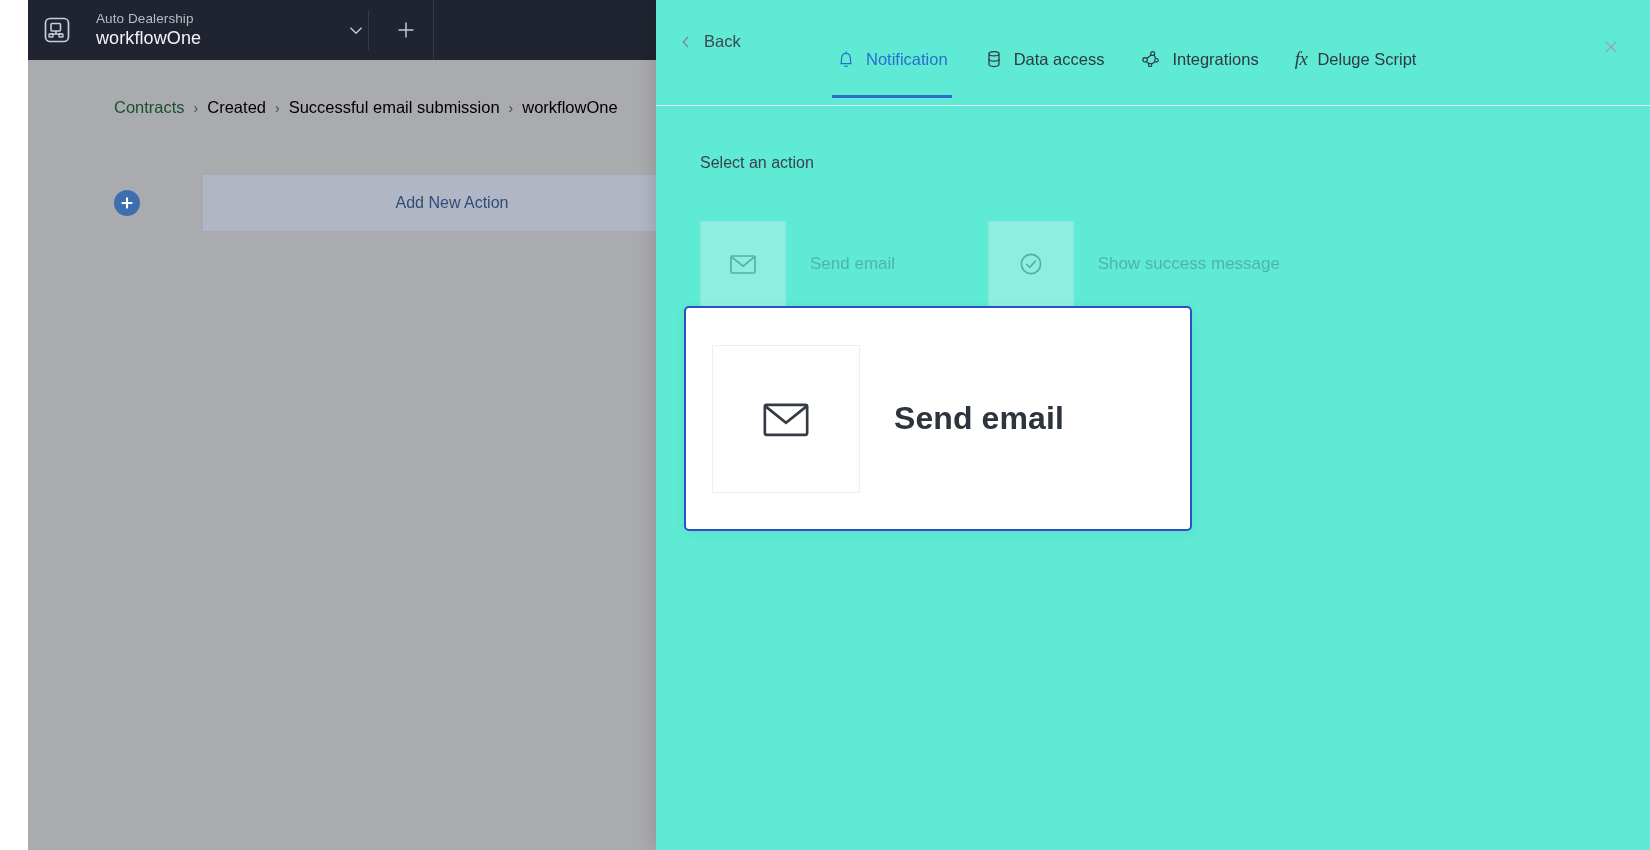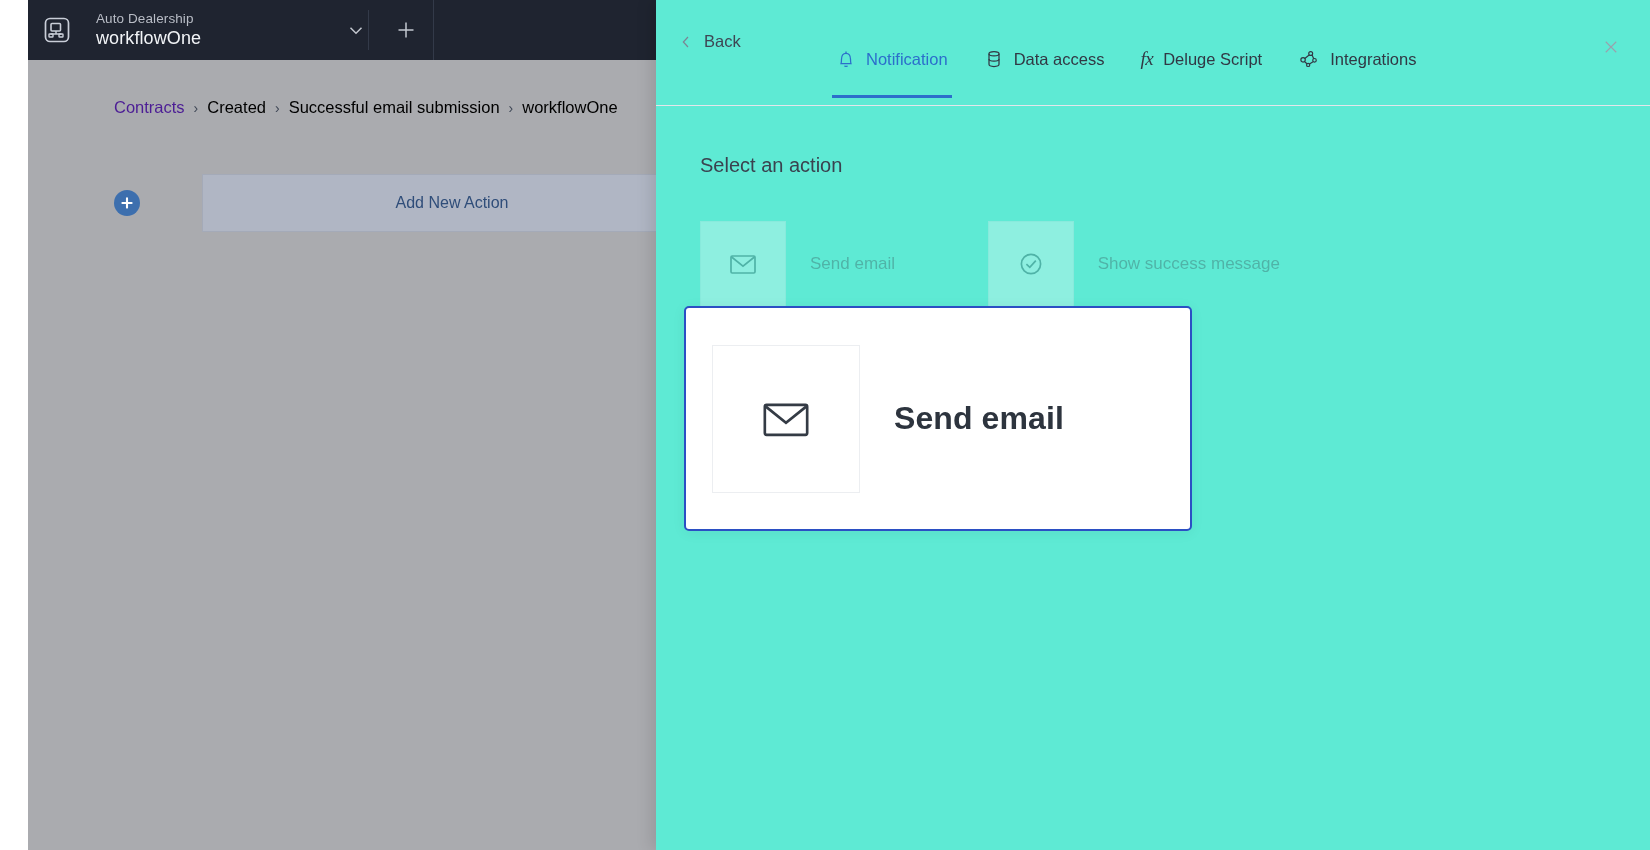--- a/index.html
+++ b/index.html
@@ -41,21 +41,21 @@
     display: flex; align-items: center; justify-content: center;
     color: #c3c7cf;
   }
   .topbar-divider-a { position: absolute; left: 340px; top: 10px; width: 1px; height: 40px; background: #333a49; }
   .topbar-divider-b { position: absolute; left: 405px; top: 0px; width: 1px; height: 60px; background: #333a49; }
   .chev-btn { position: absolute; left: 300px; top: 0; }
   .plus-btn { position: absolute; left: 350px; top: 0; }
 
   .crumb-wrap { position: absolute; left: 86px; top: 98px; }
   .crumbs { font-size: 16.5px; color: #2c3340; display: flex; align-items: center; gap: 9px; white-space: nowrap; }
-  .crumb-link { color: #4c1d95; }
+  .crumb-link { color: #14532d; }
   .crumb-sep { color: #3f4756; font-size: 14px; }
   .crumb-cur { color: #000000; }
   .sub-note { margin-top: 13px; font-size: 14.5px; color: #3a414e; white-space: nowrap; }
   .sub-note .lm { color: #3f72b8; }
 
   .add-row { position: absolute; left: 86px; top: 174px; display: flex; align-items: center; }
   .add-plus {
     width: 26px; height: 26px; border-radius: 50%;
     background: #3d6fae; color: #ffffff;
     display: flex; align-items: center; justify-content: center;
@@ -104,21 +104,21 @@
   .tab .ticon { display: flex; align-items: center; }
   .tab-fx { font-size: 19px; font-style: italic; font-family: "Liberation Serif", serif; letter-spacing: -.5px; }
 
   .close-x {
     position: absolute; right: 26px; top: 34px;
     width: 26px; height: 26px; color: #9aa1ac;
     display: flex; align-items: center; justify-content: center;
   }
 
   .panel-body { position: relative; padding: 44px 0 0 0; height: 744px; }
-  .sec-title { position: absolute; left: 44px; top: 48px; font-size: 20px; color: #3a424f; }
+  .sec-title { position: absolute; left: 44px; top: 48px; font-size: 16px; color: #3a424f; }
 
   
   .cards-grid {
     position: absolute; left: 44px; top: 92px;
     width: 580px;
     display: grid; grid-template-columns: 1fr 1fr; gap: 0px 36px;
   }
   .acard {
     display: flex; align-items: center; gap: 24px;
     height: 132px;
@@ -250,37 +250,37 @@
             <svg width="20" height="22" viewBox="0 0 24 26" fill="none" stroke="currentColor" stroke-width="1.5">
               <ellipse cx="12" cy="6.6" rx="6" ry="2.6"></ellipse>
               <path d="M6 6.6 V19.4 C6 20.8 8.7 22 12 22 C15.3 22 18 20.8 18 19.4 V6.6"></path>
               <path d="M6 13 C6 14.4 8.7 15.6 12 15.6 C15.3 15.6 18 14.4 18 13"></path>
             </svg>
           </span>
           <span class="tlabel">Data access</span>
         </div>
 
         <div class="tab">
-          <span class="ticon tab-fx">fx</span>
-          <span class="tlabel">Deluge Script</span>
-        </div>
-
-        <div class="tab">
           <span class="ticon">
             <svg width="22" height="22" viewBox="0 0 26 26" fill="none" stroke="currentColor" stroke-width="1.4">
               <circle cx="15" cy="6.5" r="2.3"></circle>
               <circle cx="6" cy="14" r="2.6"></circle>
               <circle cx="19.5" cy="14.5" r="2.1"></circle>
               <circle cx="12" cy="20" r="1.9"></circle>
               <path d="M13.2 8.3 L8 12.3 M16.6 8.2 L18.6 12.6 M7.6 16 L10.6 18.6 M17.8 16.2 L13.6 18.8"></path>
             </svg>
           </span>
           <span class="tlabel">Integrations</span>
         </div>
 
+        <div class="tab">
+          <span class="ticon tab-fx">fx</span>
+          <span class="tlabel">Deluge Script</span>
+        </div>
+
       </div>
 
       <div class="close-x">
         <svg width="18" height="18" viewBox="0 0 24 24" fill="none" stroke="currentColor" stroke-width="1.5">
           <path d="M5 5 L19 19 M19 5 L5 19"></path>
         </svg>
       </div>
     </div>
 
     <div class="panel-body">

